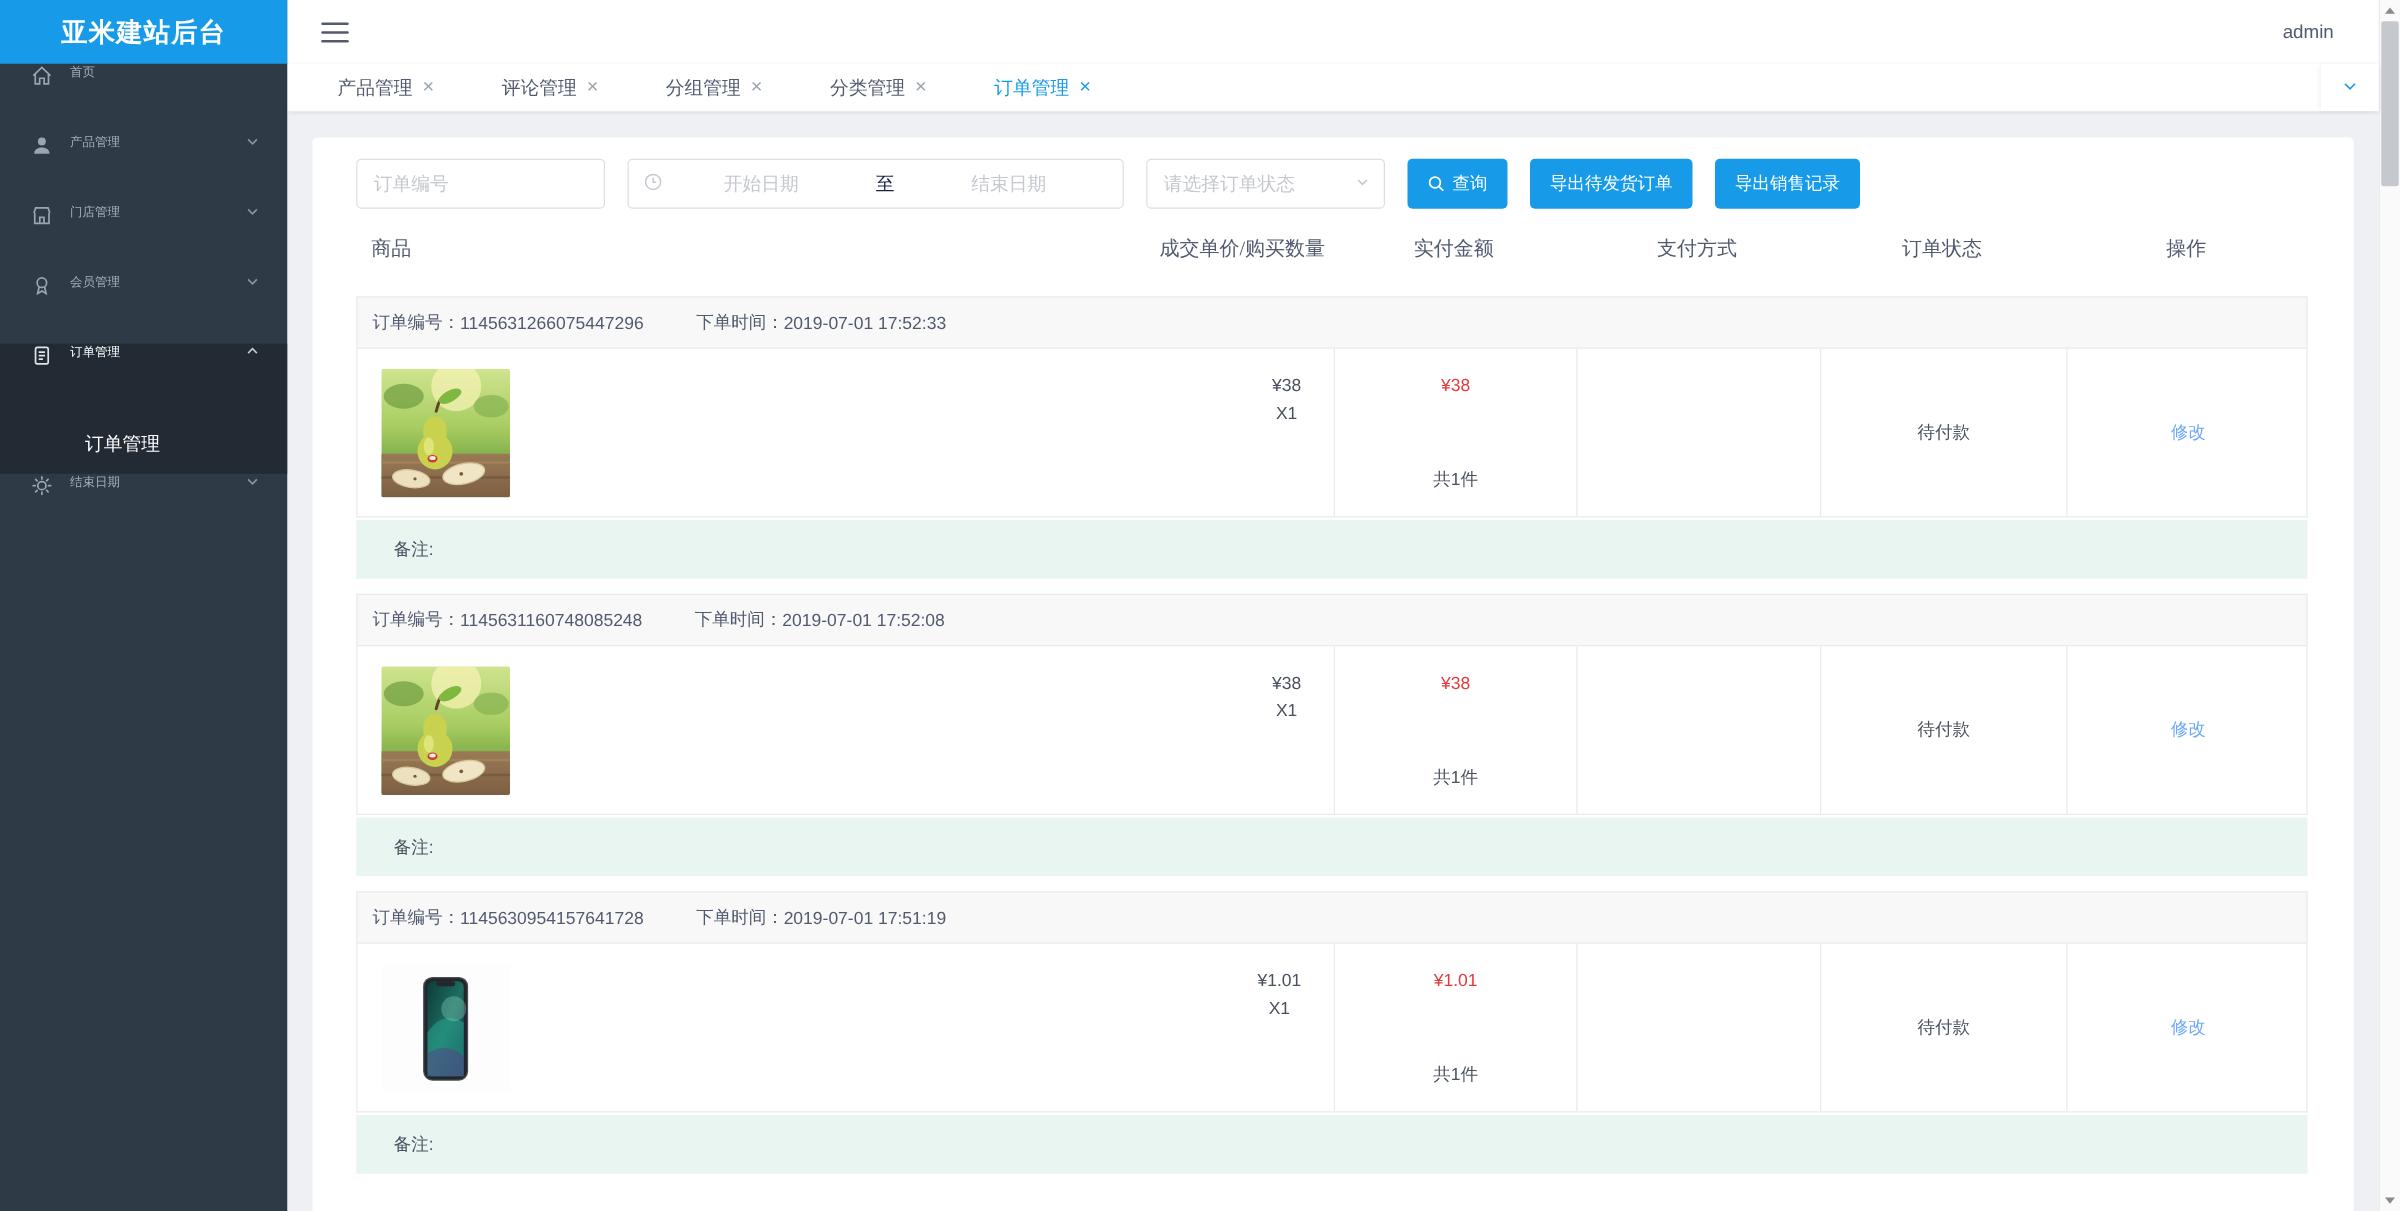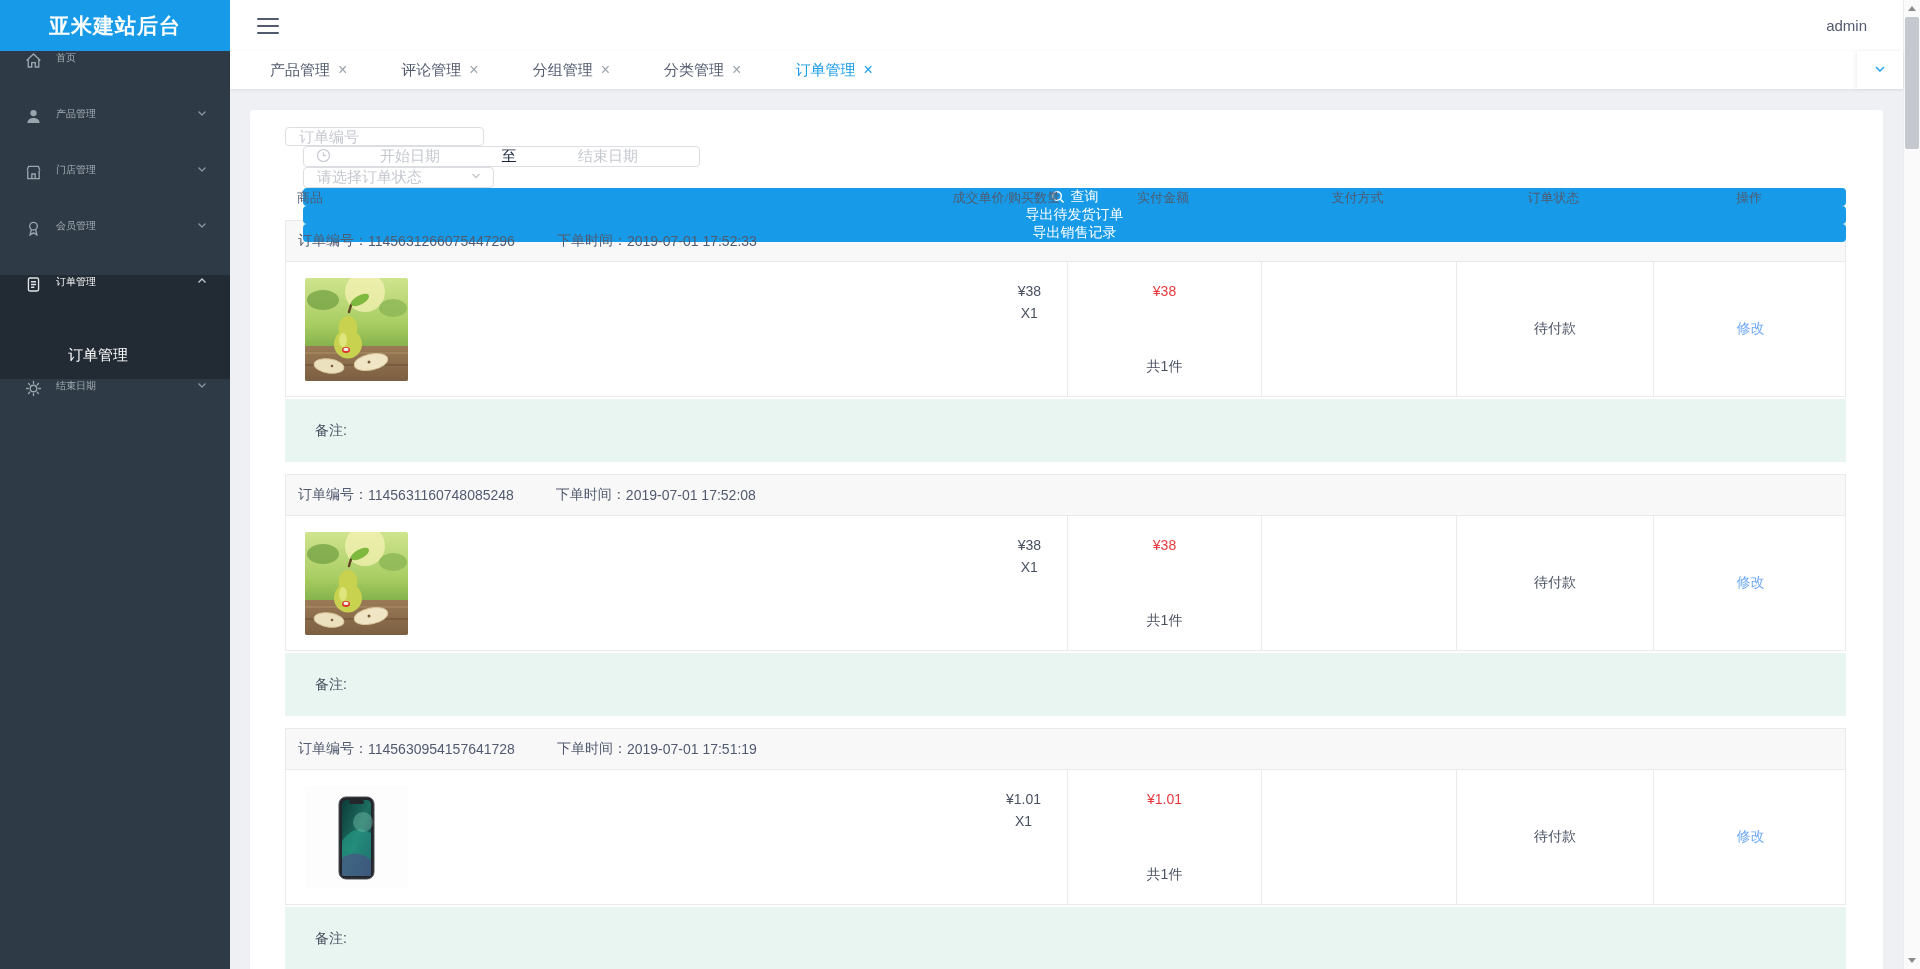--- a/index.html
+++ b/index.html
@@ -35,59 +35,59 @@
   .tab .tab-close { margin-left:8px; font-size:16px; color:#9aa3ac; line-height:1; }
   .tab.active { color:#179be9; }
   .tab.active .tab-close { color:#179be9; }
   .tabs-more { margin-left:auto; width:46px; display:flex; align-items:center; justify-content:center;
     box-shadow:-2px 0 4px rgba(0,21,41,.06); cursor:pointer; }
 
   .content { flex:1; background:#eef0f4; padding:21px 20px 0 20px; overflow:hidden; }
   .card { background:#fff; border-radius:4px; height:880px; padding:17px 37px 0 35px; }
 
   
-  .filterbar { display:flex; height:28px;flex-direction:column; }
+  .filterbar { display:flex; height:28px; }
   .f-input { width:199px; height:40px; border:1px solid #dcdee2; border-radius:4px;
     padding:0 13px; font-size:15px; color:#495060; outline:none;
     font-family:"Liberation Sans","DejaVu Sans",sans-serif; background:#fff; }
   .f-input::placeholder { color:#c5c8ce; }
   .daterange { width:397px; height:40px; border:1px solid #dcdee2; border-radius:4px; background:#fff;
     display:flex; align-items:center; margin-left:18px; padding:0 12px; cursor:text; }
   .daterange .dr-icon { flex-shrink:0; }
   .dr-part { flex:1; text-align:center; font-size:15px; color:#c5c8ce; }
   .dr-sep { width:40px; text-align:center; font-size:15px; color:#17233d; }
   .f-select { width:191px; height:40px; border:1px solid #dcdee2; border-radius:4px; background:#fff;
     display:flex; align-items:center; margin-left:18px; padding:0 10px 0 13px; cursor:pointer; }
   .f-select .sel-placeholder { flex:1; font-size:15px; color:#c5c8ce; }
   .btn { height:40px; border:none; border-radius:4px; background:#179be9; color:#fff;
     font-size:14px; padding:0 16px; margin-left:18px; display:flex; align-items:center;
     justify-content:center; cursor:pointer; font-family:"Liberation Sans","DejaVu Sans",sans-serif; }
   .btn .btn-icon { margin-right:6px; display:flex; }
 
   
   .order-grid { display:grid; grid-template-columns:781px 194px 195px 197px 194px; }
-  .table-head { margin-top:34px; margin-bottom:13px; color:#515a6e; font-size:13px;font-family:Liberation Serif, serif; }
+  .table-head { margin-top:34px; margin-bottom:27px; color:#515a6e; font-size:16px;font-family:Liberation Serif, serif; }
   .th-first { display:flex; justify-content:space-between; padding:0 6px 0 12px; }
   .th { text-align:center; }
 
   .order-group { margin-bottom:12px; }
   .group-header { height:42px; border:1px solid #e8eaec; background:#f8f8f9;
     display:flex; align-items:center; padding:0 12px; color:#515a6e; font-size:14px; }
   .gh-time { margin-left:42px; }
   .group-body { border:1px solid #e8eaec; border-top:none; height:135px; }
   .cell { border-left:1px solid #e8eaec; display:flex; flex-direction:column;
     align-items:center; justify-content:center; font-size:14px; color:#495060;gap:48px; }
   .cell-product { border-left:none; display:flex; flex-direction:row; align-items:flex-start;
     justify-content:space-between; padding:16px 26px 0 19px; }
   .product-thumb { width:103px; height:103px; border-radius:2px; overflow:hidden; flex-shrink:0; }
   .price-block { text-align:center; line-height:22px; padding-top:2px; color:#495060; }
   .paid-amount { color:#e4393c; }
   .paid-count { margin-top:11px; }
   .action-link { color:#6da8f7; cursor:pointer; }
-  .remark-row { margin-top:2px; height:63px; background:#e8f5f0; display:flex; align-items:center;
+  .remark-row { margin-top:2px; height:47px; background:#e8f5f0; display:flex; align-items:center;
     padding:0 30px; font-size:14px; color:#495060; }
 
   
   .scrollbar { width:17px; flex-shrink:0; background:#fafafa; border-left:1px solid #ebebeb;
     position:relative; }
   .sb-arrow { position:absolute; left:0; width:16px; height:17px; display:flex;
     align-items:center; justify-content:center; }
   .sb-arrow.up { top:0; }
   .sb-arrow.down { bottom:0; }
   .tri-up { width:0; height:0; border-left:4px solid transparent; border-right:4px solid transparent;

